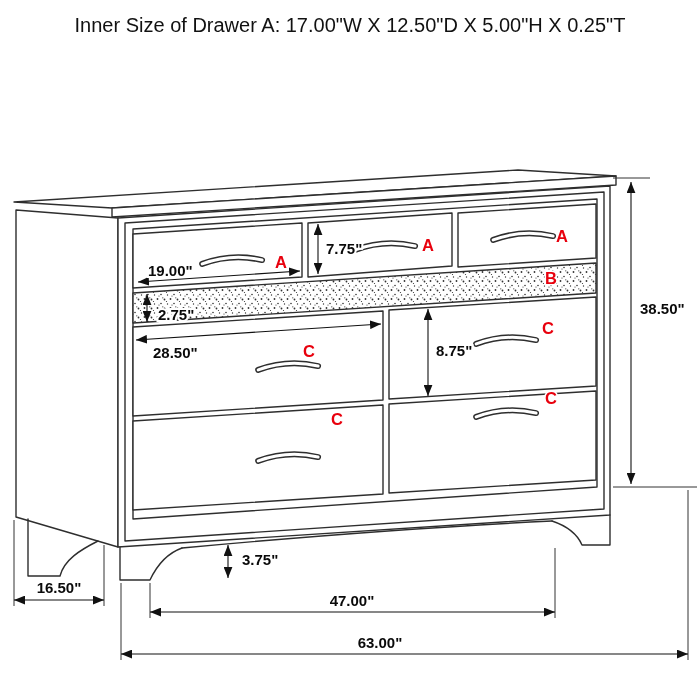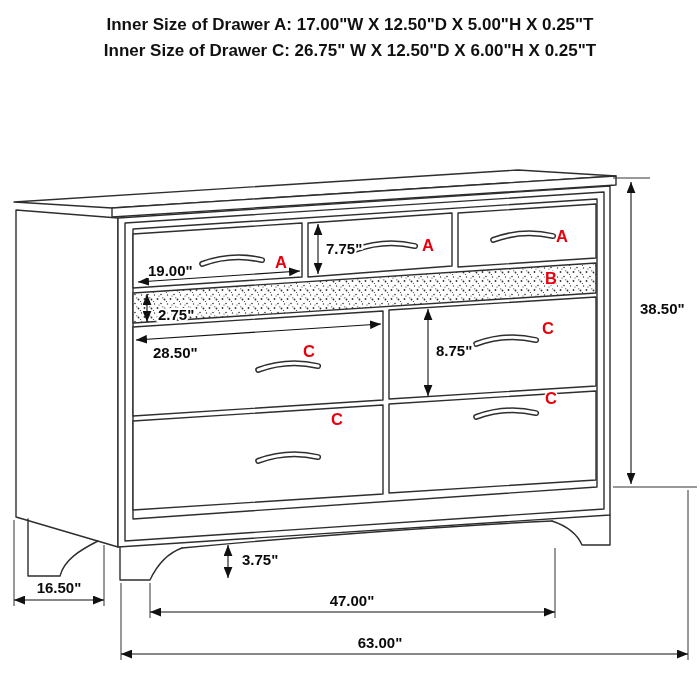--- a/index.html
+++ b/index.html
@@ -1,38 +1,37 @@
 <!DOCTYPE html>
 <html><head>
 <meta charset="utf-8">
 <style>
   html,body{margin:0;padding:0;background:#ffffff;}
   .canvas{position:relative;width:700px;height:700px;background:#ffffff;
           font-family:"Liberation Sans",sans-serif;overflow:hidden;}
   .header{position:absolute;top:12px;left:0;width:100%;text-align:center;
-          font-weight:bold;font-size:17px;line-height:26px;color:#111;}
+          font-weight:normal;font-size:20px;line-height:26px;color:#111;}
   .hline{white-space:nowrap;}
   svg{position:absolute;left:0;top:0;}
   .panel{fill:#ffffff;stroke:#2e2e2e;stroke-width:1.4;stroke-linejoin:round;}
   .ln{fill:none;stroke:#2e2e2e;stroke-width:1.4;stroke-linejoin:round;stroke-linecap:round;}
   .dim{stroke:#111111;stroke-width:1.1;fill:none;}
   .ext{stroke:#333333;stroke-width:1;fill:none;}
   .dimtxt{font:bold 15px "Liberation Sans",sans-serif;fill:#0a0a0a;
           paint-order:stroke;stroke:#ffffff;stroke-width:4px;}
   .redlbl{font:bold 16.5px "Liberation Sans",sans-serif;
           paint-order:stroke;stroke:#ffffff;stroke-width:3px;}
 </style>
 </head>
 <body>
 
 <div class="canvas">
 
   <div class="header">
     <div class="hline">Inner Size of Drawer A: 17.00"W X 12.50"D X 5.00"H X 0.25"T</div>
-    <div class="hline">Inner Size of Drawer C: 26.75" W X 12.50"D X 6.00"H X 0.25"T</div>
   </div>
 
   <svg width="700" height="700" viewBox="0 0 700 700">
     <defs>
       <marker id="arrow" viewBox="0 0 10 8" refX="10" refY="4" markerWidth="11" markerHeight="9" markerUnits="userSpaceOnUse" orient="auto-start-reverse">
         <path d="M0,0 L10,4 L0,8 z" fill="#111"></path>
       </marker>
       <pattern id="speckle" width="13" height="9" patternUnits="userSpaceOnUse">
         <circle cx="1.5" cy="2" r="0.9" fill="#333"></circle>
         <circle cx="5" cy="6.5" r="0.8" fill="#333"></circle>

